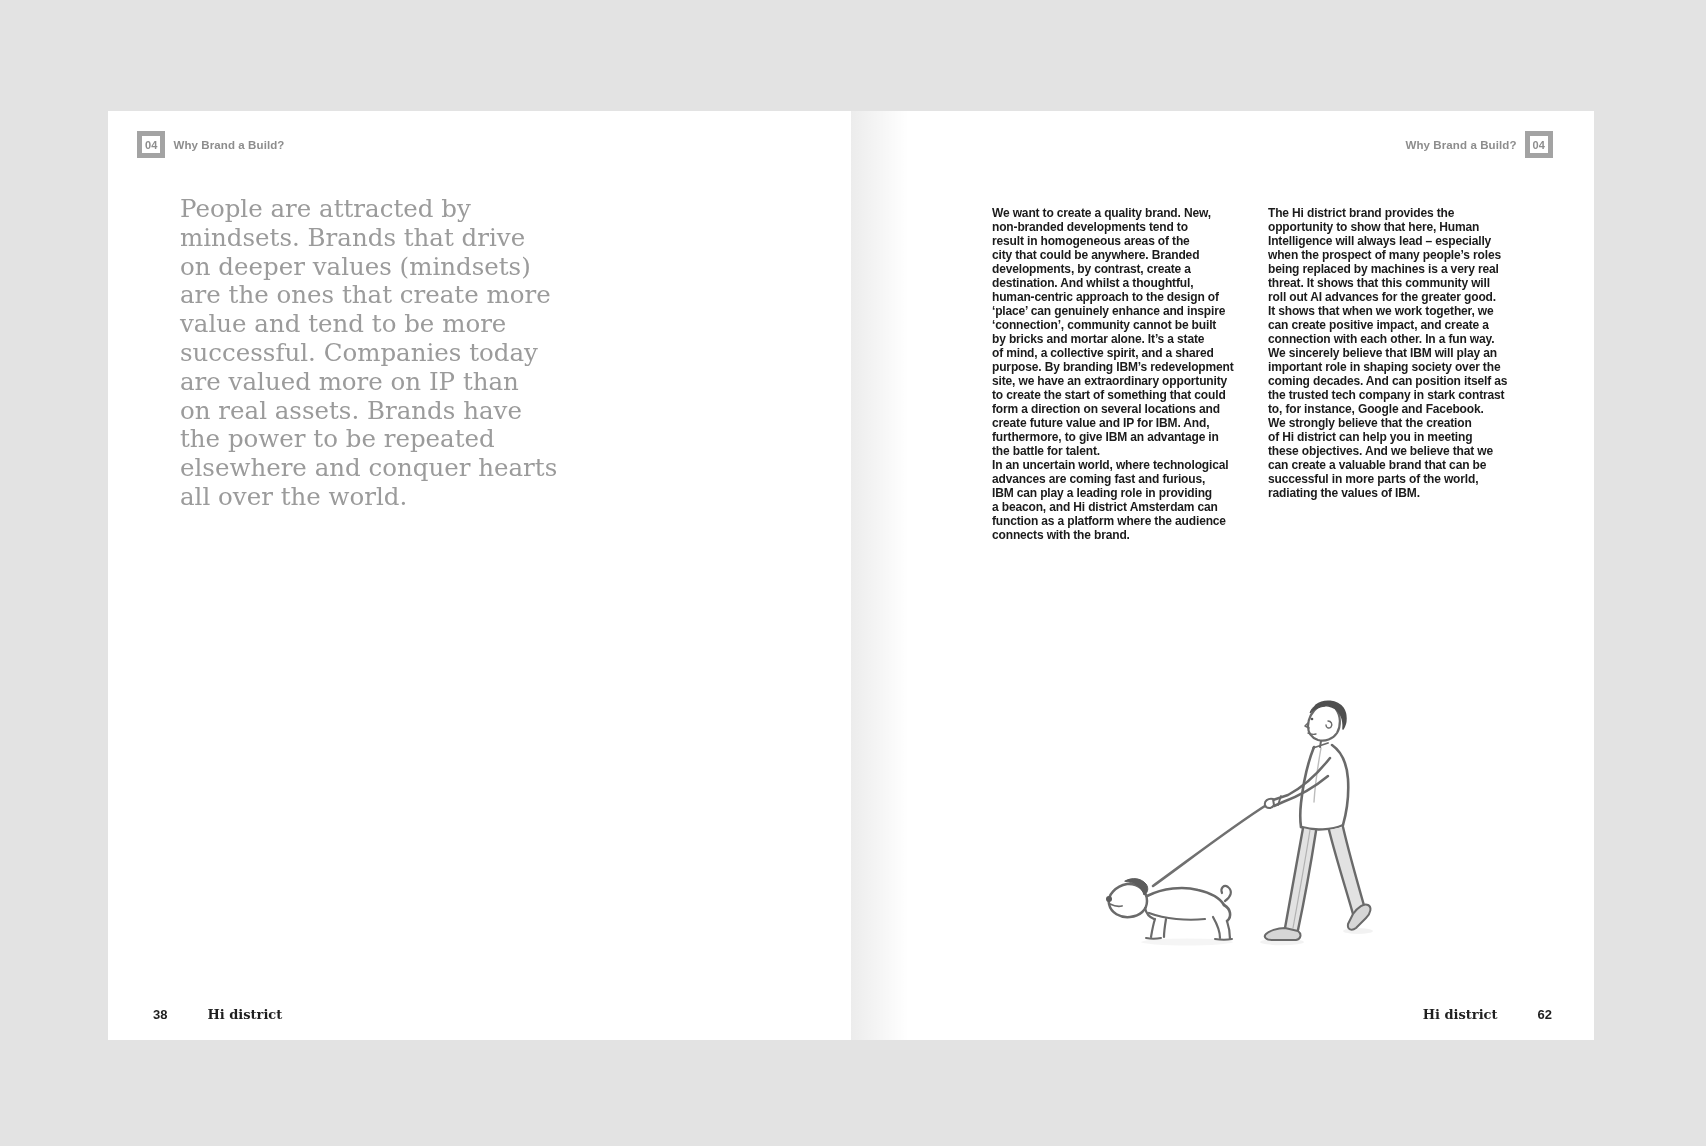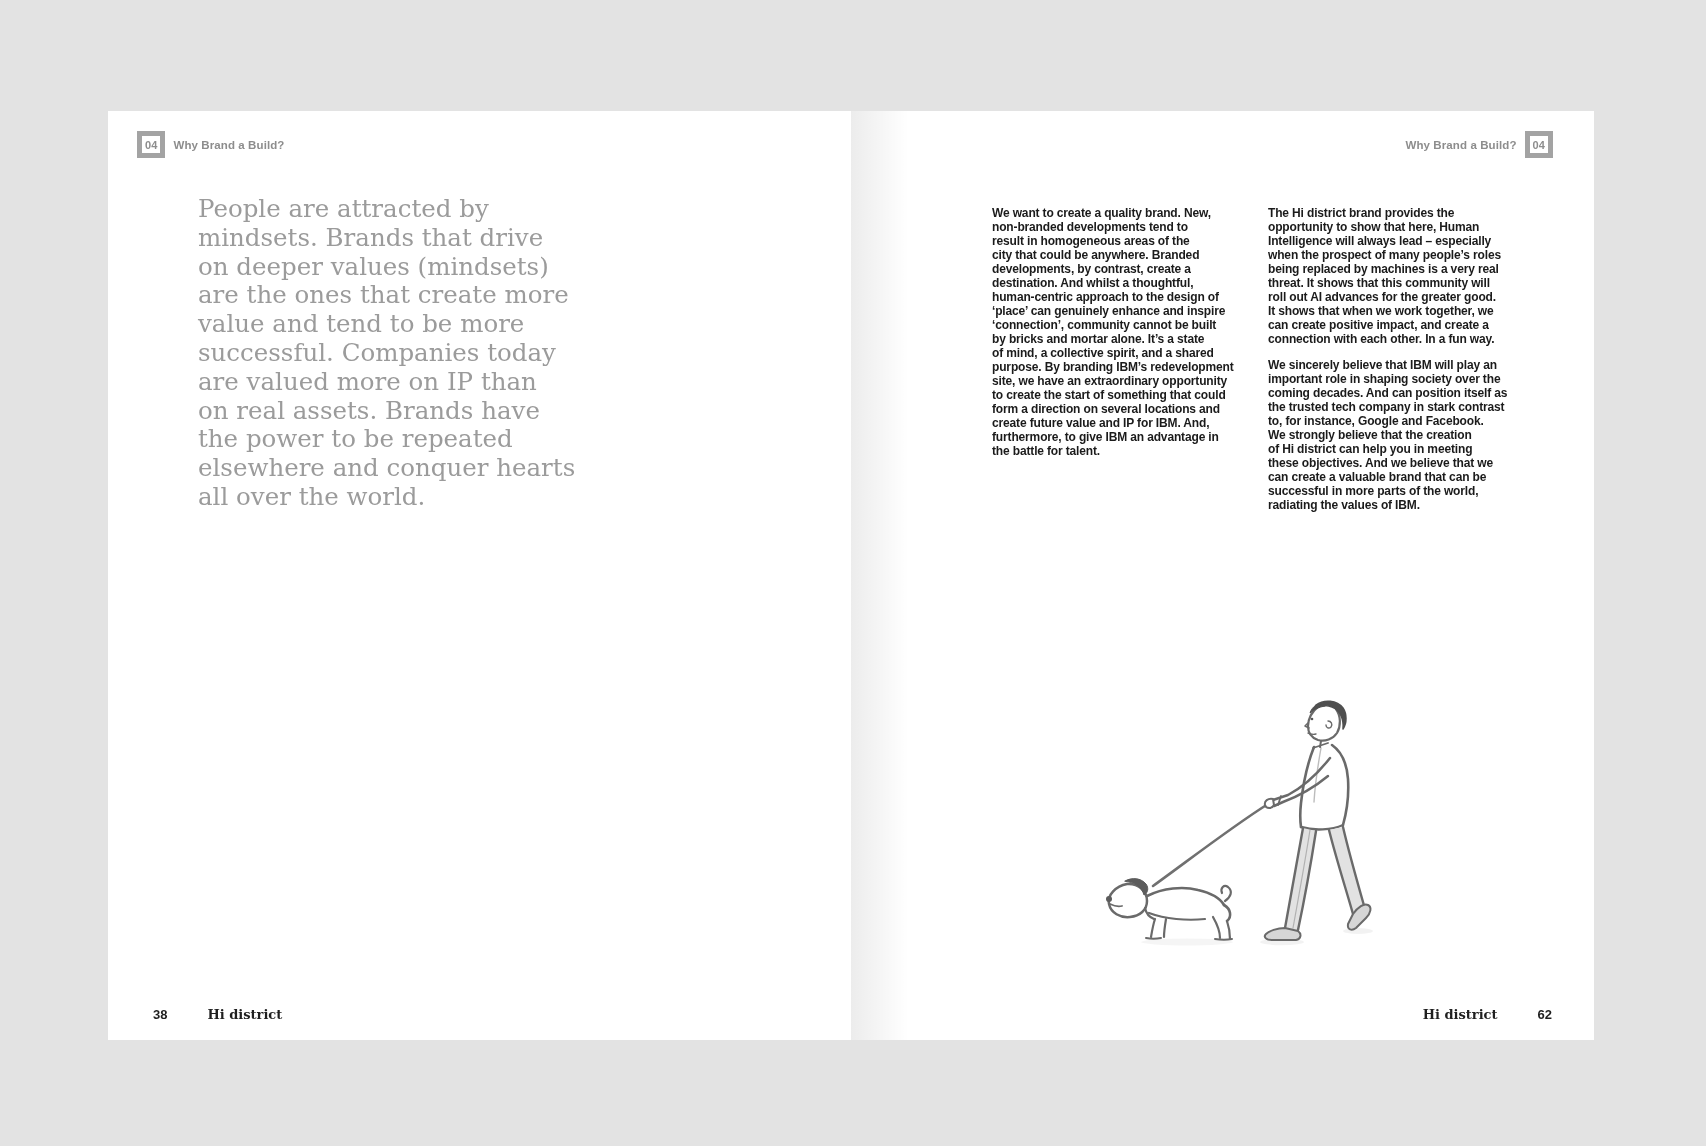--- a/index.html
+++ b/index.html
@@ -31,34 +31,34 @@
     color:#8d8d8d; font-weight:700; font-size:11.5px; letter-spacing:0.1px;
   }
   .page--left  .chapter-header { left:29px; }
   .page--right .chapter-header { right:41px; }
   .chapter-num-box {
     border:5px solid #a3a3a3; color:#8d8d8d;
     font-size:11px; font-weight:700;
     padding:3px 3px 2px 3px; min-width:18px; text-align:center; line-height:12px;
   }
   .pull-quote {
-    position:absolute; left:90px; top:84px; width:380px;
+    position:absolute; left:72px; top:84px; width:380px;
     font-family:"DejaVu Serif", serif;
     font-size:24.5px; line-height:28.8px;
     color:#9b9b9b; white-space:pre-line;
   }
   .text-col {
     position:absolute; top:95px; width:262px;
     font-size:12px; line-height:14px; font-weight:700;
     letter-spacing:-0.15px; color:#1b1b1b;
   }
   .text-col--1 { left:141px; }
   .text-col--2 { left:417px; }
   .para { white-space:pre-line; }
-  .para + .para { margin-top:12px; }
+  .para + .para { margin-top:0; }
   .illustration {
     position:absolute; left:234px; top:579px; width:330px; height:275px;
   }
   .page-footer {
     position:absolute; top:885px;
     display:flex; gap:40px; align-items:baseline;
     font-size:13px; color:#1f1f1f;margin-top:11px;
   }
   .page--left  .page-footer { left:45px; }
   .page--right .page-footer { right:42px; }
@@ -114,20 +114,26 @@
 ‘connection’, community cannot be built
 by bricks and mortar alone. It’s a state
 of mind, a collective spirit, and a shared
 purpose. By branding IBM’s redevelopment
 site, we have an extraordinary opportunity
 to create the start of something that could
 form a direction on several locations and
 create future value and IP for IBM. And,
 furthermore, to give IBM an advantage in
 the battle for talent.</p>
+      <p class="para">In an uncertain world, where technological
+advances are coming fast and furious,
+IBM can play a leading role in providing
+a beacon, and Hi district Amsterdam can
+function as a platform where the audience
+connects with the brand.</p>
     </div>
 
     <div class="text-col text-col--2">
       <p class="para">The Hi district brand provides the
 opportunity to show that here, Human
 Intelligence will always lead – especially
 when the prospect of many people’s roles
 being replaced by machines is a very real
 threat. It shows that this community will
 roll out AI advances for the greater good.

